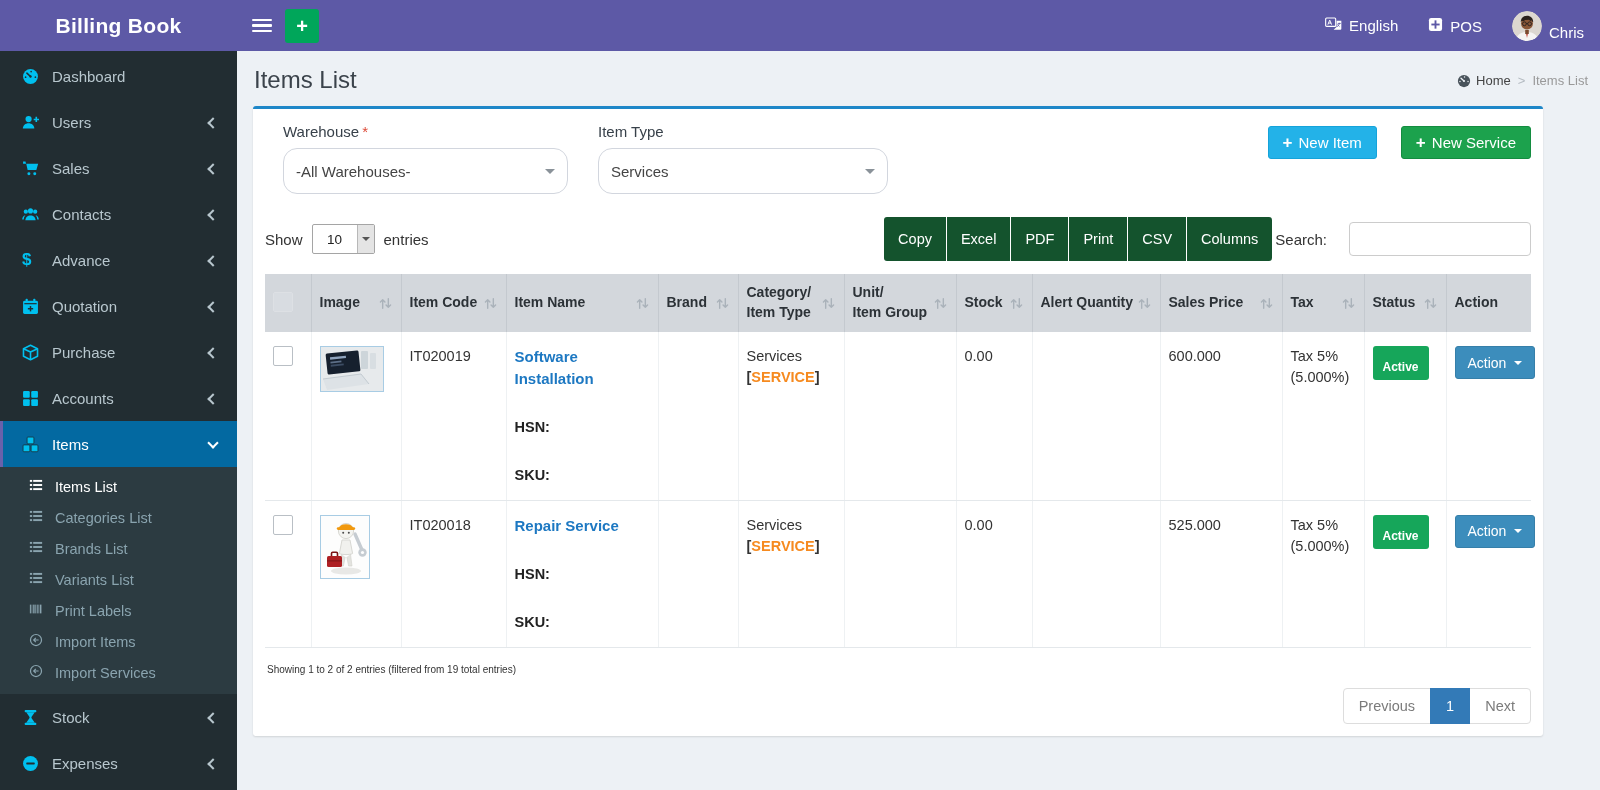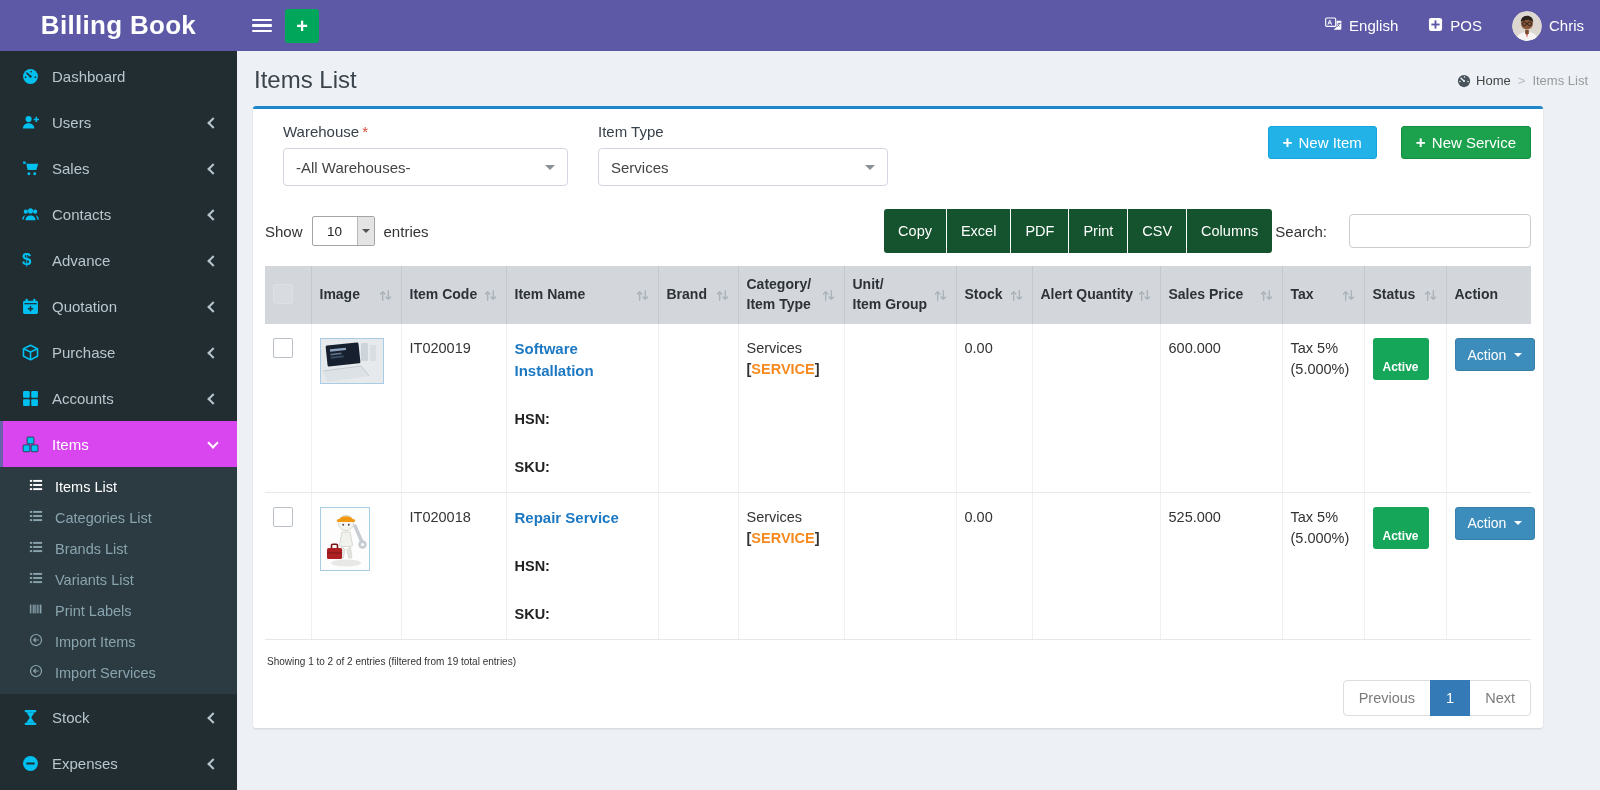--- a/index.html
+++ b/index.html
@@ -2,41 +2,41 @@
 <html><head>
 <meta charset="utf-8">
 <style>
   *{margin:0;padding:0;box-sizing:border-box}
   html,body{width:1600px;height:790px;overflow:hidden}
   body{font-family:"Liberation Sans",sans-serif;background:#edf1f5;color:#333;font-size:14px}
   .app{display:flex;flex-direction:column;height:790px}
 
   
   .topbar{height:51px;background:#5d59a6;display:flex;flex-shrink:0}
-  .brand{width:237px;display:flex;align-items:center;justify-content:center;color:#fff;font-size:26px;font-weight:bold;letter-spacing:.3px}
+  .brand{width:237px;display:flex;align-items:center;justify-content:center;color:#fff;font-size:21px;font-weight:bold;letter-spacing:.3px}
   .topbar-main{flex:1;display:flex;align-items:center;padding:0 16px 0 15px;gap:13px}
   .hamburger{width:20px;height:14px;display:flex;flex-direction:column;justify-content:space-between;cursor:pointer}
   .hamburger i{display:block;height:2.4px;background:#fff;border-radius:1px}
   .quick-add{width:34px;height:34px;background:#00a65a;border:none;border-radius:3px;color:#fff;font-size:20px;font-weight:bold;display:flex;align-items:center;justify-content:center;cursor:pointer;line-height:1}
   .topbar-right{margin-left:auto;display:flex;align-items:center;gap:30px;color:#fff;font-size:15px}
-  .tb-item{display:flex;align-items:center;gap:7px;cursor:pointer}
+  .tb-item{display:flex;align-items:flex-end;gap:7px;cursor:pointer}
   .avatar{width:30px;height:30px;border-radius:50%;overflow:hidden;flex-shrink:0}
 
   
   .layout{flex:1;display:flex;min-height:0}
   .sidebar{width:237px;background:#222d32;flex-shrink:0;overflow:hidden;padding-top:2px}
   .content{flex:1;display:flex;flex-direction:column;min-width:0;overflow:hidden}
 
   
   .side-item{height:46px;display:flex;align-items:center;padding:0 20px 0 19px;color:#b8c7ce;font-size:15px;cursor:pointer;border-left:3px solid transparent}
   .side-item .si-icon{width:30px;display:flex;align-items:center;flex-shrink:0}
   .si-icon svg{width:17px;height:17px}
   .si-dollar{color:#00c0ef;font-weight:bold;font-size:17px}
   .side-item .chev{margin-left:auto;border:solid #b8c7ce;border-width:0 2px 2px 0;padding:3px;transform:rotate(135deg);margin-top:1px}
-  .side-item.active{background:#d946ef;color:#fff;border-left-color:#6a61ab}
+  .side-item.active{background:#0369a1;color:#fff;border-left-color:#6a61ab}
   .side-item.active .chev{border-color:#fff;transform:rotate(45deg);margin-top:-3px}
   .submenu{background:#2c3b41;padding:4px 0 6px}
   .sub-item{height:31px;display:flex;align-items:center;padding-left:29px;color:#8aa4af;font-size:14.5px;cursor:pointer}
   .sub-item .si-icon{width:26px;color:#8aa4af}
   .sub-item .si-icon svg{width:14px;height:14px}
   .sub-item.active{color:#fff}
   .sub-item.active .si-icon{color:#fff}
 
   
   .content-header{display:flex;align-items:center;justify-content:space-between;padding:15px 12px 12px 17px}
@@ -48,21 +48,21 @@
   .bc-home{display:flex;align-items:flex-end;gap:5px;cursor:pointer}
 
   
   .card{background:#fff;border-top:3px solid #1e87c8;border-radius:3px;box-shadow:0 1px 2px rgba(0,0,0,.12);margin:0 57px 0 16px;padding:0 12px 12px}
 
   
   .filters{display:flex;align-items:flex-start;padding:14px 0 21px 18px}
   .filter-group{width:285px;margin-right:30px}
   .filter-label{font-weight:normal;font-size:15px;color:#38414a;margin-bottom:8px}
   .req{color:#dd4b39;margin-left:3px}
-  .select-box{height:38px;border:1px solid #d2d6de;border-radius:4px;display:flex;align-items:center;padding:0 12px;font-size:15px;color:#444;background:#fff;cursor:pointer}
+  .select-box{height:46px;border:1px solid #d2d6de;border-radius:14px;display:flex;align-items:center;padding:0 12px;font-size:15px;color:#444;background:#fff;cursor:pointer}
   .select-caret{margin-left:auto;width:0;height:0;border:5px solid transparent;border-top-color:#8a9299;margin-top:5px}
   .filters-buttons{margin-left:auto;display:flex;gap:24px;margin-top:3px}
   .btn-new{height:33px;border:none;border-radius:3px;color:#fff;font-size:15px;padding:0 14px;display:flex;align-items:center;gap:6px;cursor:pointer}
   .btn-new .plus{font-weight:bold;font-size:17px;line-height:1}
   .btn-new-item{background:#23b2e8;border:1px solid #15a3da}
   .btn-new-service{background:#1ca24d;border:1px solid #148c40}
 
   
   .controls{display:flex;align-items:center;padding:2px 0 13px}
   .show-group{display:flex;align-items:center;gap:9px;font-size:15px;color:#333}
@@ -87,21 +87,21 @@
   .sort{margin-left:auto;flex-shrink:0;stroke:#aab2ba;fill:none;stroke-width:1.5;stroke-linecap:round;stroke-linejoin:round}
   tbody td{height:84px;border-bottom:1px solid #e4e8eb;border-right:1px solid #eef1f3;vertical-align:top;padding:14px 8px;font-size:14.5px;color:#333;line-height:1.45}
   tbody td:last-child{border-right:none}
   .cb{width:20px;height:20px;border:1px solid #b9bfc5;border-radius:2px;background:#fff;display:inline-block;cursor:pointer}
   .cb-faint{border-color:#dde0e4;background:#d8dce1}
   .thumb{display:inline-block;border:1px solid #a8cce4;background:#fff;line-height:0}
   .item-link{color:#1d78c2;font-weight:bold;font-size:15px;text-decoration:none;cursor:pointer;display:inline-block}
   .meta{font-weight:bold;color:#222;margin-top:27px}
   .bracket{font-weight:bold;color:#333}
   .service-tag{color:#f68a1f;font-weight:bold}
-  .badge-active{background:#16a65a;color:#fff;font-size:12px;font-weight:bold;padding:21px 10px 4px;border-radius:3px;display:inline-block}
+  .badge-active{background:#16a65a;color:#fff;font-size:12px;font-weight:bold;padding:13px 10px 4px;border-radius:3px;display:inline-block}
   .btn-action{background:#3c8dbc;border:1px solid #367fa9;color:#fff;font-size:14px;height:33px;padding:0 12px;border-radius:3px;display:inline-flex;align-items:center;gap:8px;cursor:pointer}
   .btn-action i{width:0;height:0;border:4px solid transparent;border-top-color:#fff;margin-top:4px}
 
   
   .summary{font-size:10px;color:#333;padding:16px 2px 0}
   .pagination-row{display:flex;justify-content:flex-end;margin-top:13px}
   .pagination{display:flex}
   .page-btn{height:36px;padding:0 15px;display:flex;align-items:center;border:1px solid #ddd;background:#fff;color:#7b7b7b;font-size:14.5px;cursor:pointer;margin-left:-1px}
   .page-btn.first{border-radius:4px 0 0 4px;margin-left:6px}
   .page-btn.last{border-radius:0 4px 4px 0}

